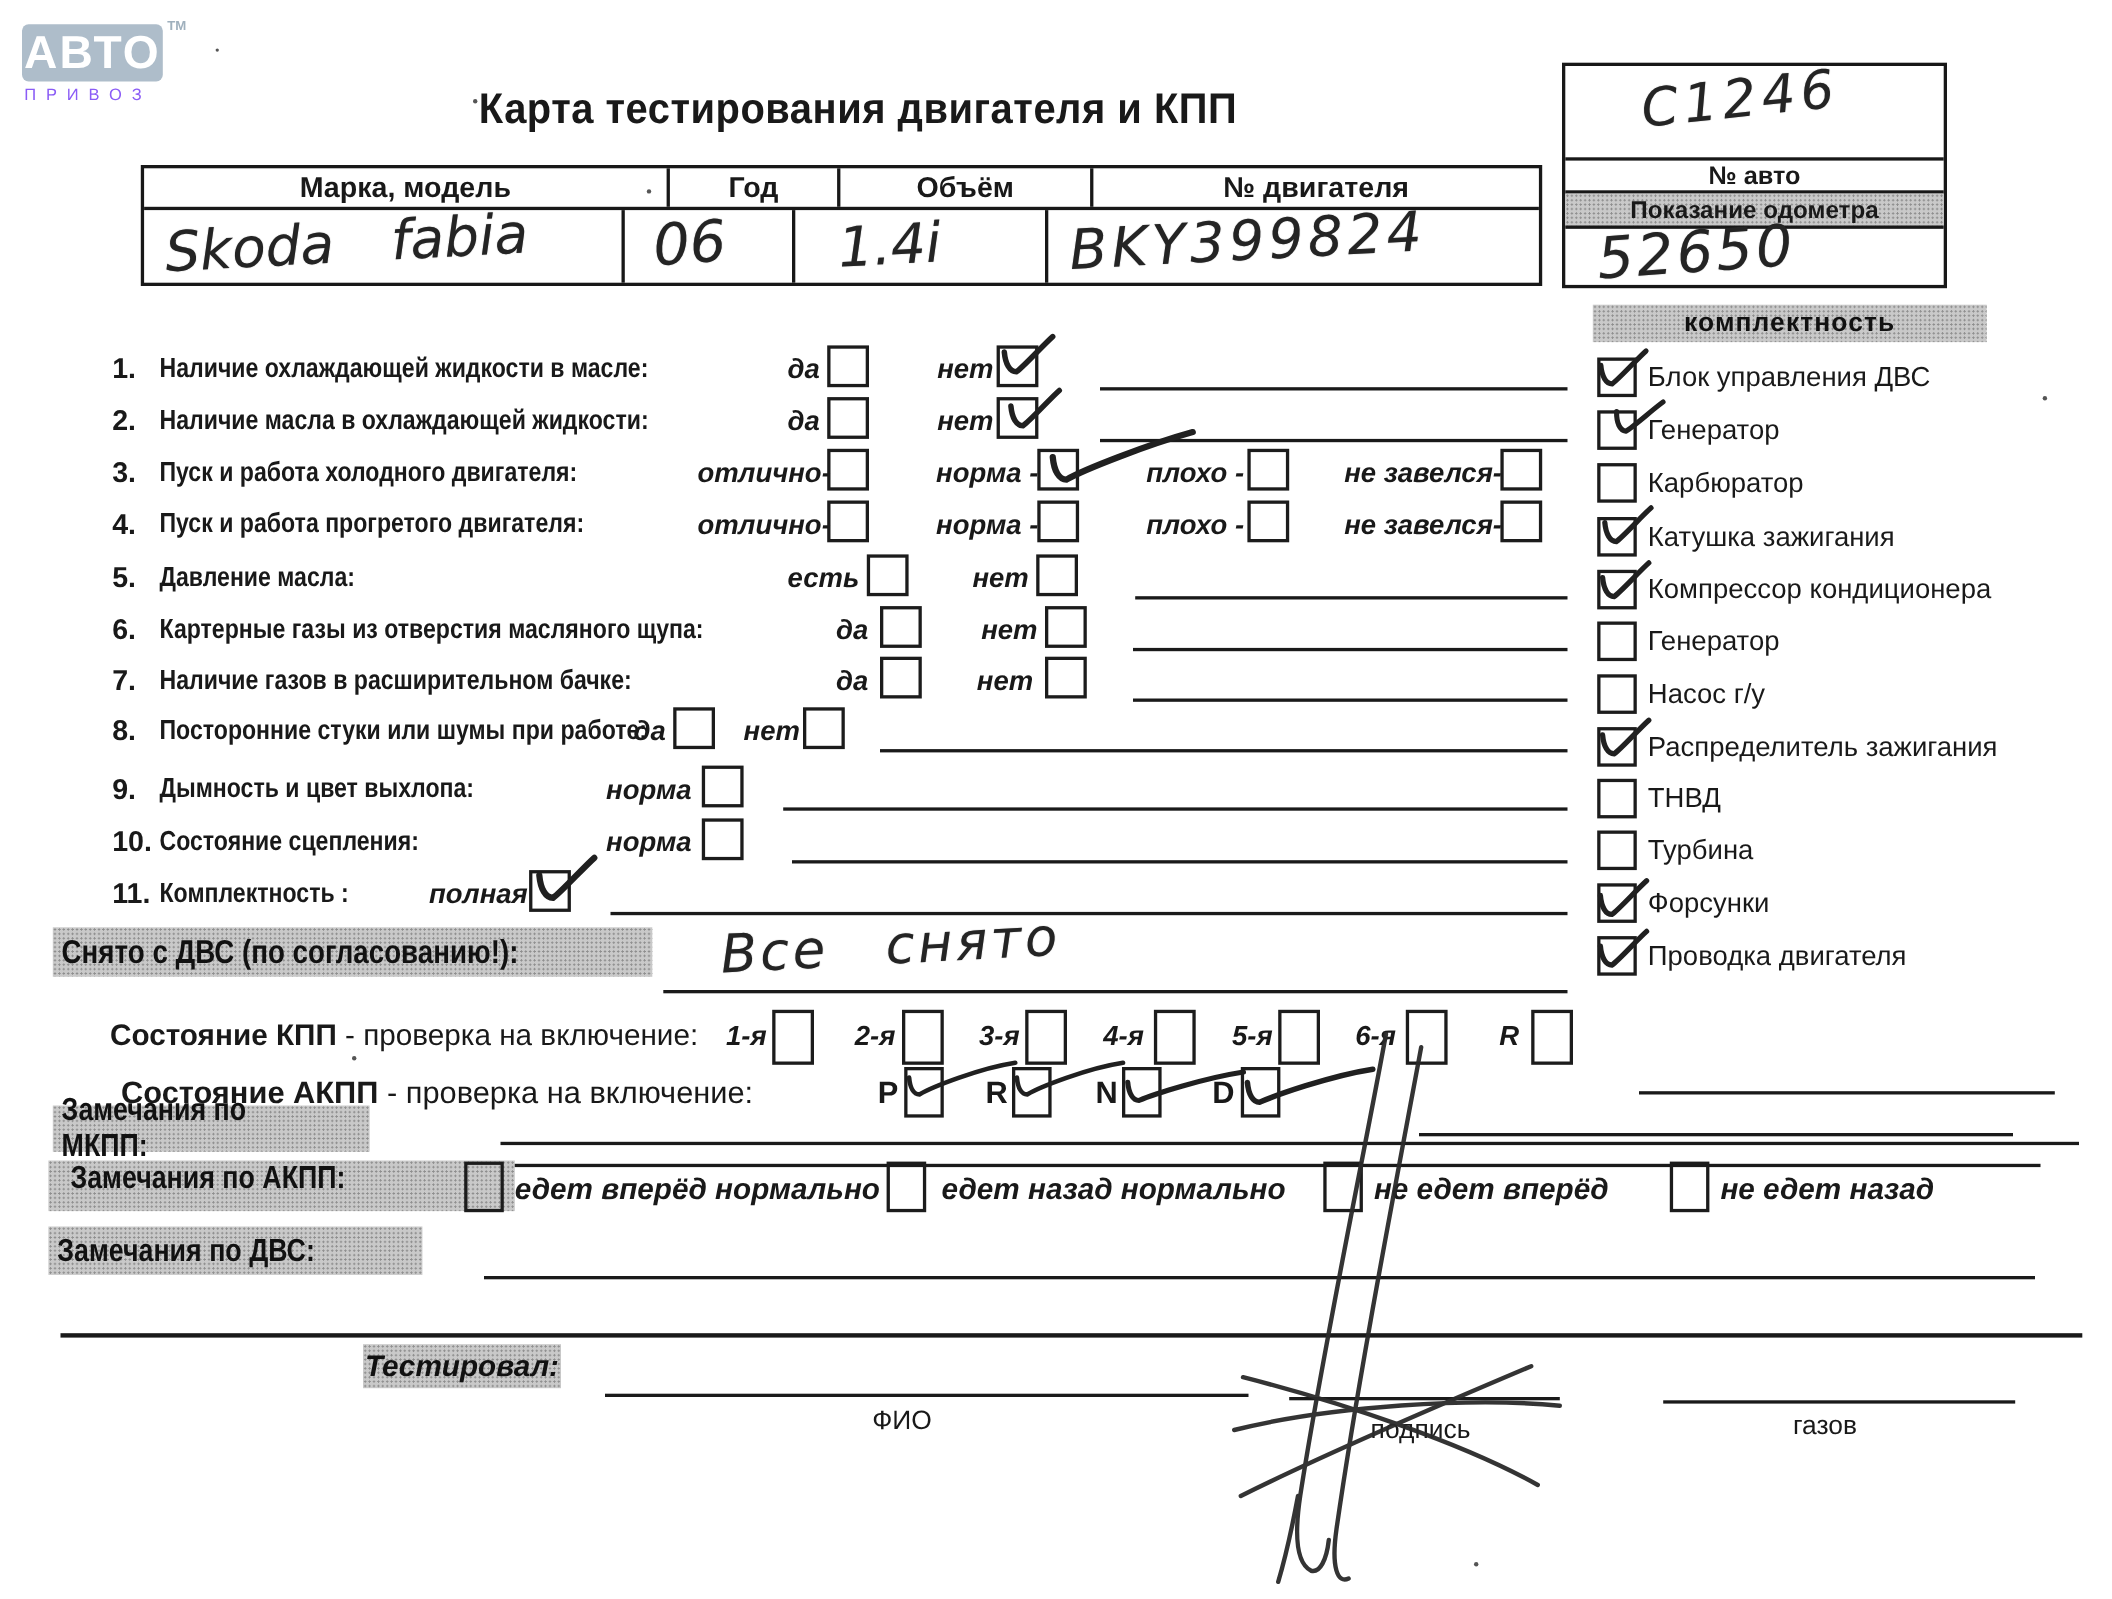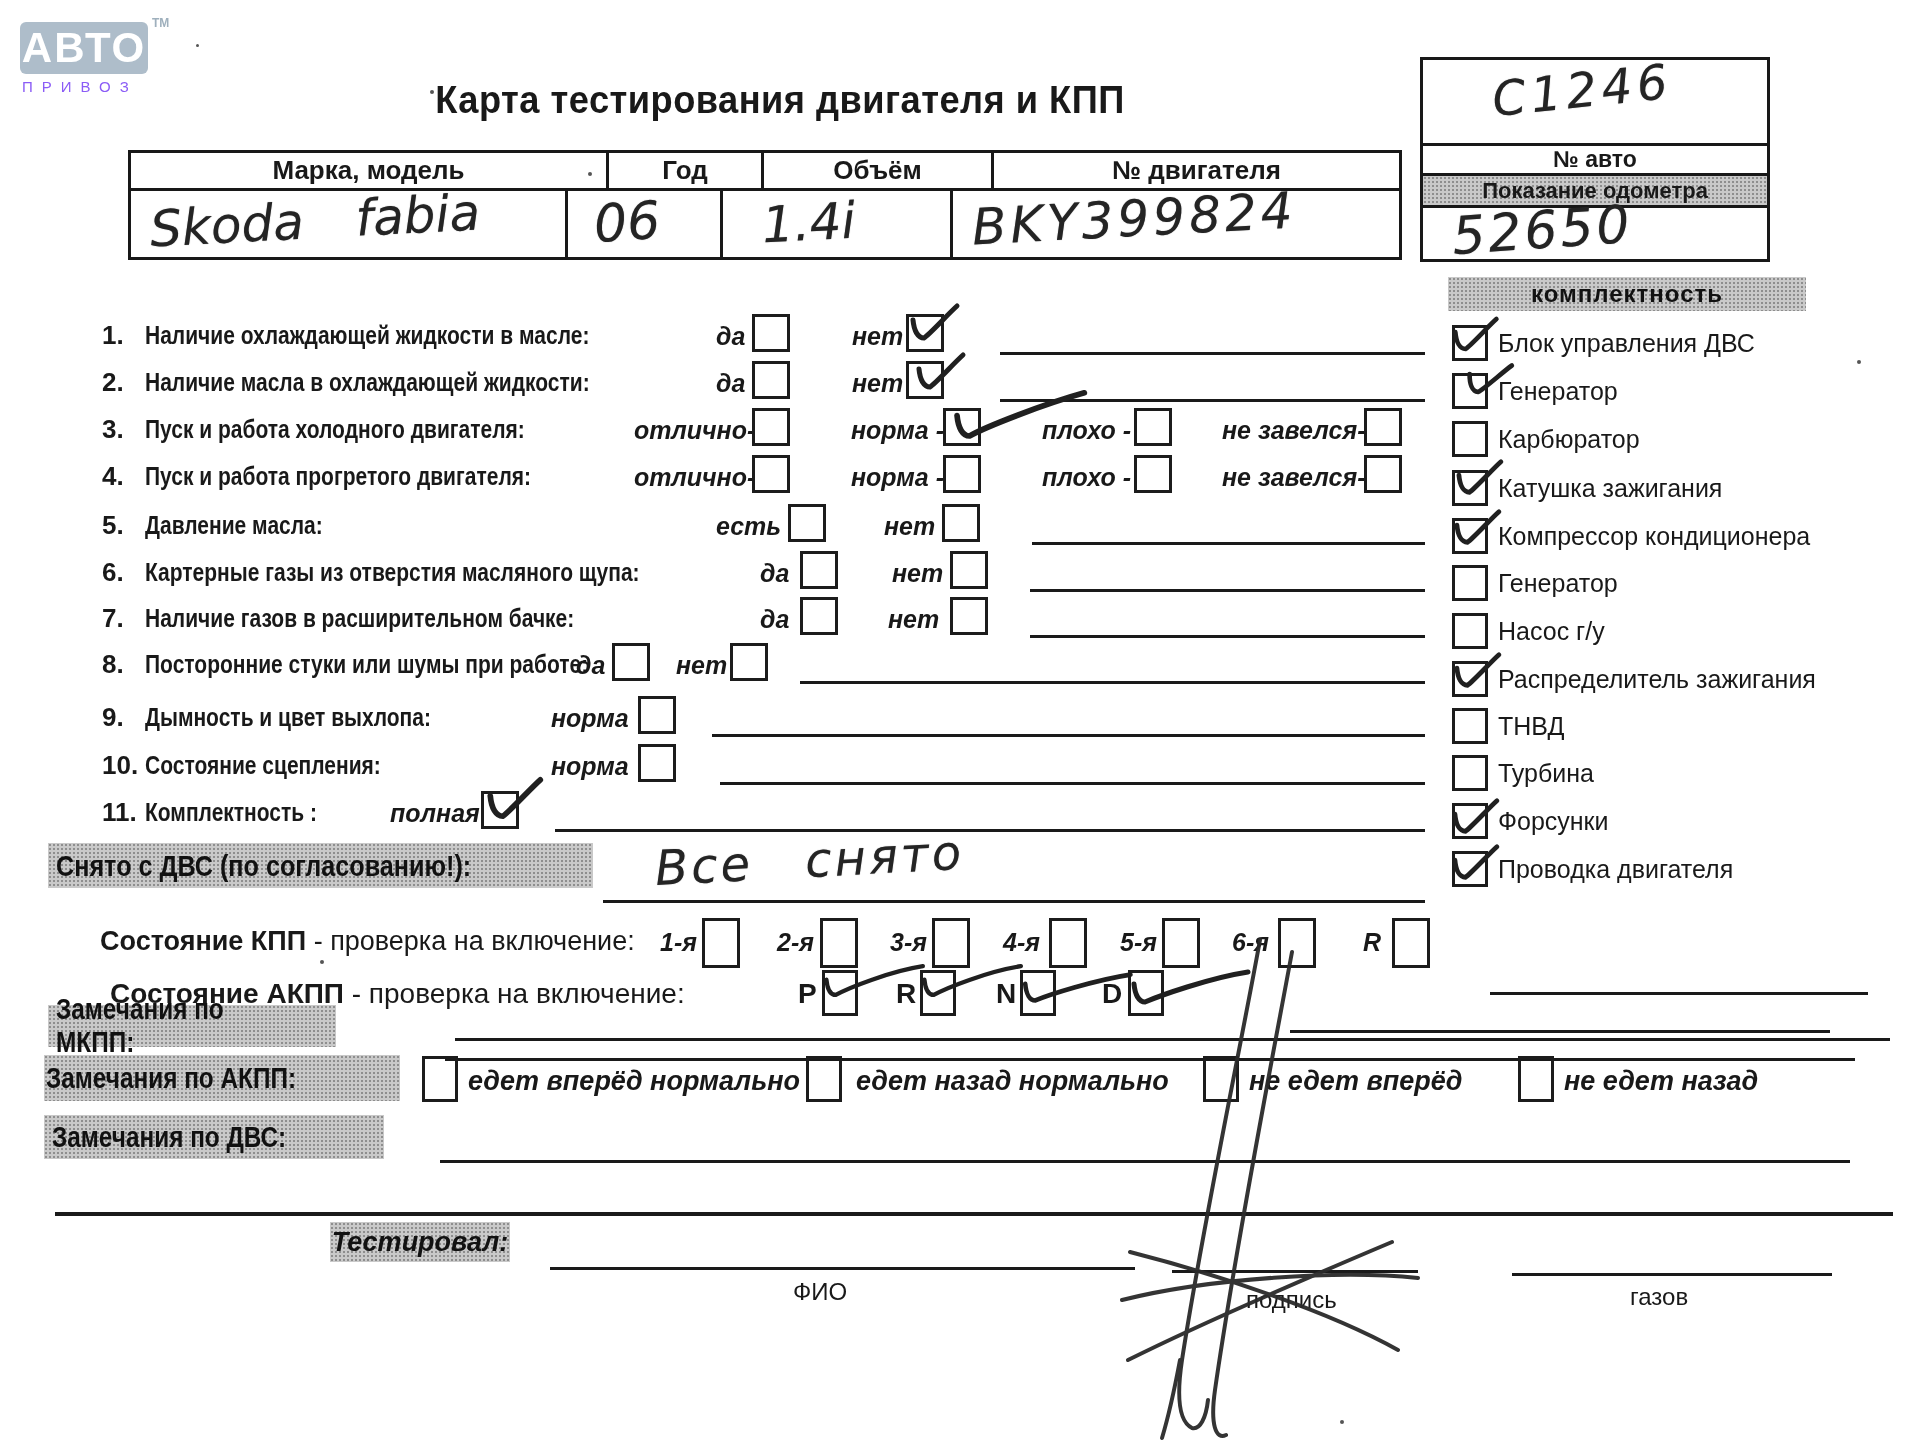--- a/index.html
+++ b/index.html
@@ -350,21 +350,21 @@
         </svg></span>
     <span class="line" style="left:1290px;top:62px;width:540px;"></span>
   </div>
 
   <div class="band shade" style="left:48px;top:1005px;width:288px;height:42px;display:flex;align-items:center;padding-left:8px;font-size:29px;box-sizing:border-box;">
     <span class="cond">Замечания по МКПП:</span>
   </div>
   <span class="line" style="left:455px;top:1038px;width:1435px;"></span>
   <span class="line" style="left:445px;top:1058px;width:1410px;"></span>
 
-  <div class="band shade" style="left:44px;top:1055px;width:356px;height:46px;display:flex;align-items:center;padding-left:2px;font-size:29px;box-sizing:border-box;">
+  <div class="band shade" style="left:44px;top:1055px;width:424px;height:46px;display:flex;padding-left:20px;font-size:29px;box-sizing:border-box;">
     <span class="cond">Замечания по АКПП:</span>
   </div>
 
   <div class="crow" style="top:1056px;height:52px;">
     <span class="box opt" style="left:422px;top:0;"></span>
 
     <span class="abs olbl" style="left:468px;top:10px;font-size:27px;">едет вперёд нормально</span>
     <span class="box opt" style="left:806px;top:0;"></span>
 
     <span class="abs olbl" style="left:856px;top:10px;font-size:27px;">едет назад нормально</span>

